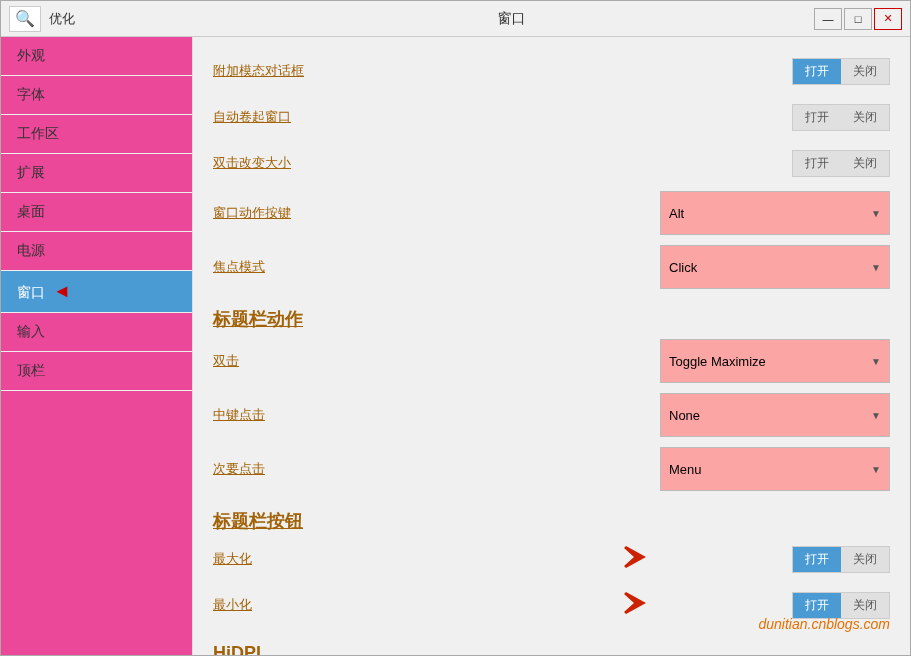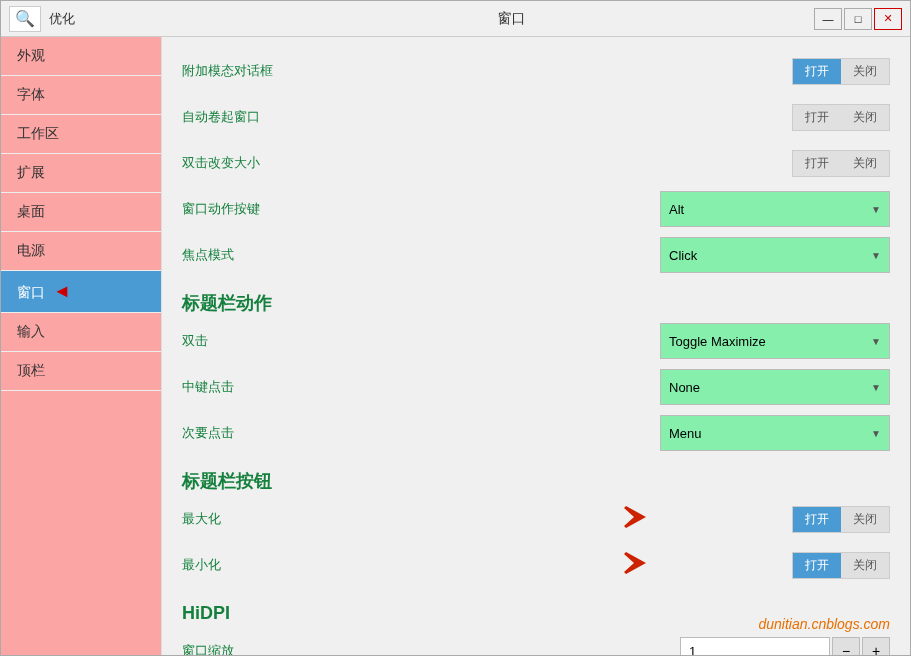--- a/index.html
+++ b/index.html
@@ -72,22 +72,22 @@
       color: #cc0000;
     }
 
     .content {
       display: flex;
       flex: 1;
       overflow: hidden;
     }
 
     .sidebar {
-      width: 161px;
-      background: #fca5a5;
+      width: 192px;
+      background: #ec4899;
       border-right: 1px solid #ddd;
       flex-shrink: 0;
       overflow-y: auto;
     }
 
     .sidebar-item {
       padding: 10px 16px;
       font-size: 14px;
       color: #333;
       cursor: pointer;
@@ -108,23 +108,24 @@
 
     .setting-row {
       display: flex;
       align-items: center;
       margin-bottom: 10px;
       min-height: 36px;
     }
 
     .setting-label {
       font-size: 13px;
-      color: #15803d;
+      color: #a16207;
       width: 400px;
       flex-shrink: 0;
+      text-decoration: underline;
     }
 
     .setting-label.bold {
       font-weight: bold;
       font-size: 18px;
       margin-top: 6px;
       margin-bottom: 2px;
     }
 
     .setting-control {
@@ -154,23 +155,23 @@
       color: white;
     }
 
     .toggle-btn.off {
       background: #e0e0e0;
       color: #555;
     }
 
     .dropdown {
       width: 230px;
-      height: 36px;
+      height: 44px;
       border: 1px solid #bbb;
-      background: #86efac;
+      background: #fca5a5;
       display: flex;
       align-items: center;
       justify-content: space-between;
       padding: 16px 8px;
       cursor: pointer;
       font-size: 13px;
     }
 
     .dropdown-arrow {
       font-size: 10px;

